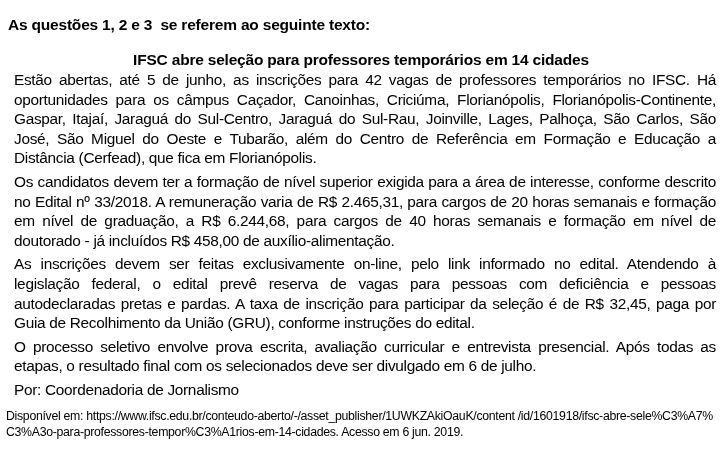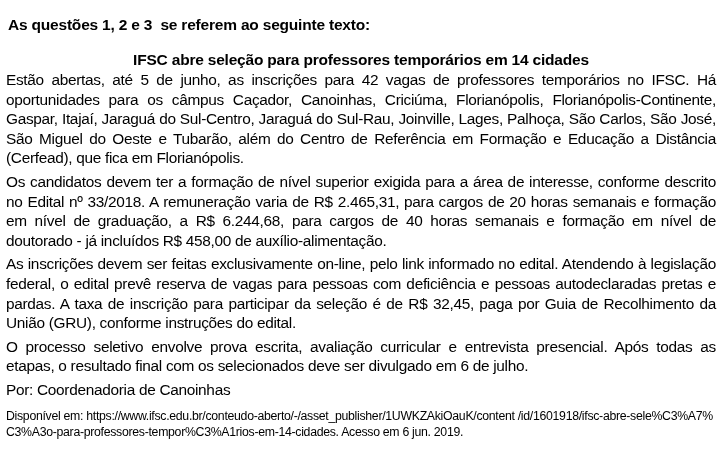--- a/index.html
+++ b/index.html
@@ -37,21 +37,21 @@
     .article {
       position: absolute;
       left: 6px;
       top: 70px;
       width: 710px;
       font-size: 15.4px;
       line-height: 19.6px;
       letter-spacing: -0.3px;
     }
     .article p {
-      margin: 0 0 4px 0;
+      margin: 0 0 4px 8px;
       text-align: justify;
     }
     .article p.last-line-left {
       text-align: left;
     }
     .source {
       position: absolute;
       left: 6px;
       top: 408px;
       width: 712px;
@@ -66,16 +66,16 @@
 
 <div class="intro">As questões 1, 2 e 3  se referem ao seguinte texto:</div>
 
 <div class="title">IFSC abre seleção para professores temporários em 14 cidades</div>
 
 <div class="article">
   <p>Estão abertas, até 5 de junho, as inscrições para 42 vagas de professores temporários no IFSC. Há oportunidades para os câmpus Caçador, Canoinhas, Criciúma, Florianópolis, Florianópolis-Continente, Gaspar, Itajaí, Jaraguá do Sul-Centro, Jaraguá do Sul-Rau, Joinville, Lages, Palhoça, São Carlos, São José, São Miguel do Oeste e Tubarão, além do Centro de Referência em Formação e Educação a Distância (Cerfead), que fica em Florianópolis.</p>
   <p>Os candidatos devem ter a formação de nível superior exigida para a área de interesse, conforme descrito no Edital nº 33/2018. A remuneração varia de R$ 2.465,31, para cargos de 20 horas semanais e formação em nível de graduação, a R$ 6.244,68, para cargos de 40 horas semanais e formação em nível de doutorado - já incluídos R$ 458,00 de auxílio-alimentação.</p>
   <p>As inscrições devem ser feitas exclusivamente on-line, pelo link informado no edital. Atendendo à legislação federal, o edital prevê reserva de vagas para pessoas com deficiência e pessoas autodeclaradas pretas e pardas. A taxa de inscrição para participar da seleção é de R$ 32,45, paga por Guia de Recolhimento da União (GRU), conforme instruções do edital.</p>
   <p>O processo seletivo envolve prova escrita, avaliação curricular e entrevista presencial. Após todas as etapas, o resultado final com os selecionados deve ser divulgado em 6 de julho.</p>
-  <p class="last-line-left">Por: Coordenadoria de Canoinhas</p>
+  <p class="last-line-left">Por: Coordenadoria de Jornalismo</p>
 </div>
 
 <div class="source">Disponível em: https://www.ifsc.edu.br/conteudo-aberto/-/asset_publisher/1UWKZAkiOauK/content /id/1601918/ifsc-abre-sele%C3%A7%C3%A3o-para-professores-tempor%C3%A1rios-em-14-cidades. Acesso em 6 jun. 2019.</div>
 
 </body></html>

